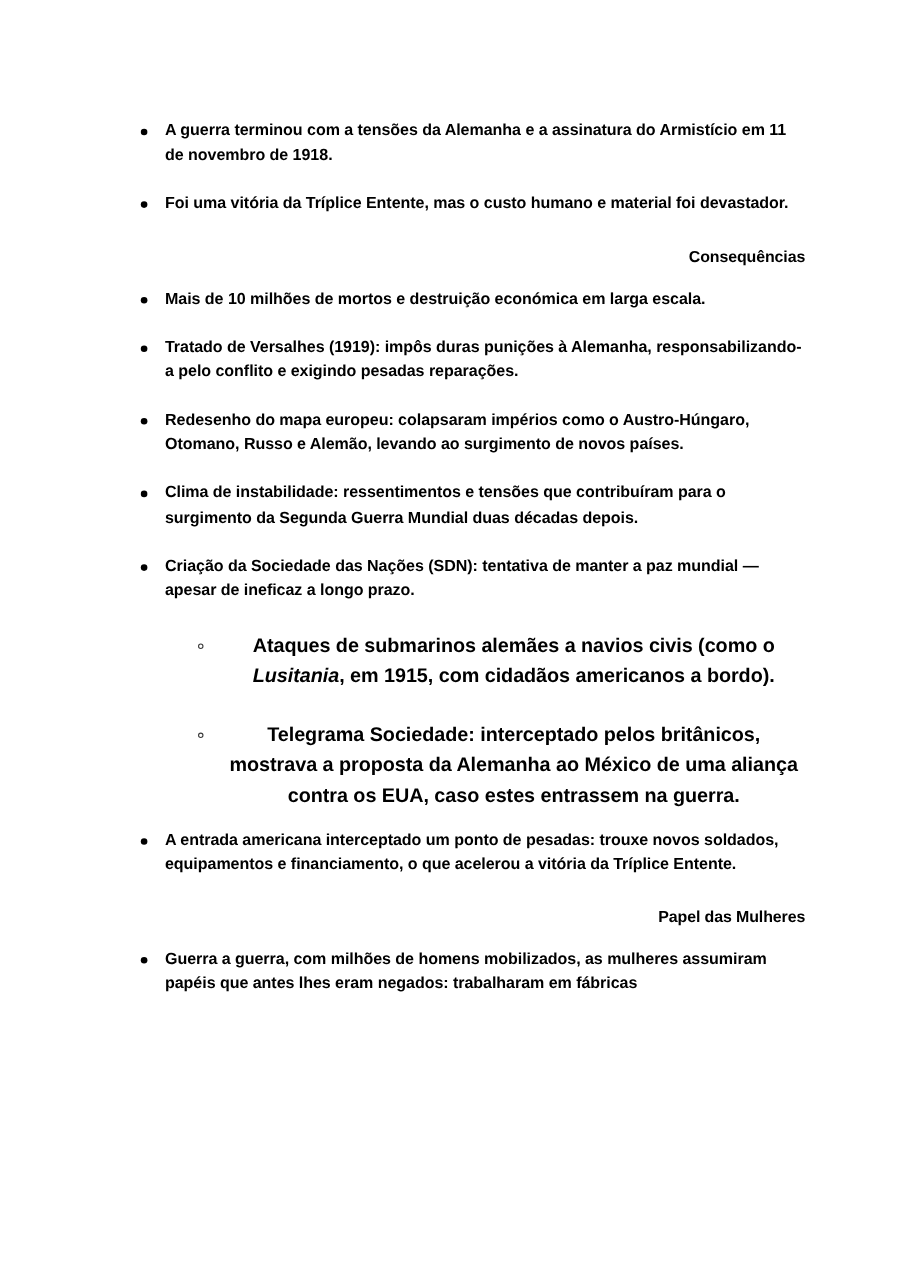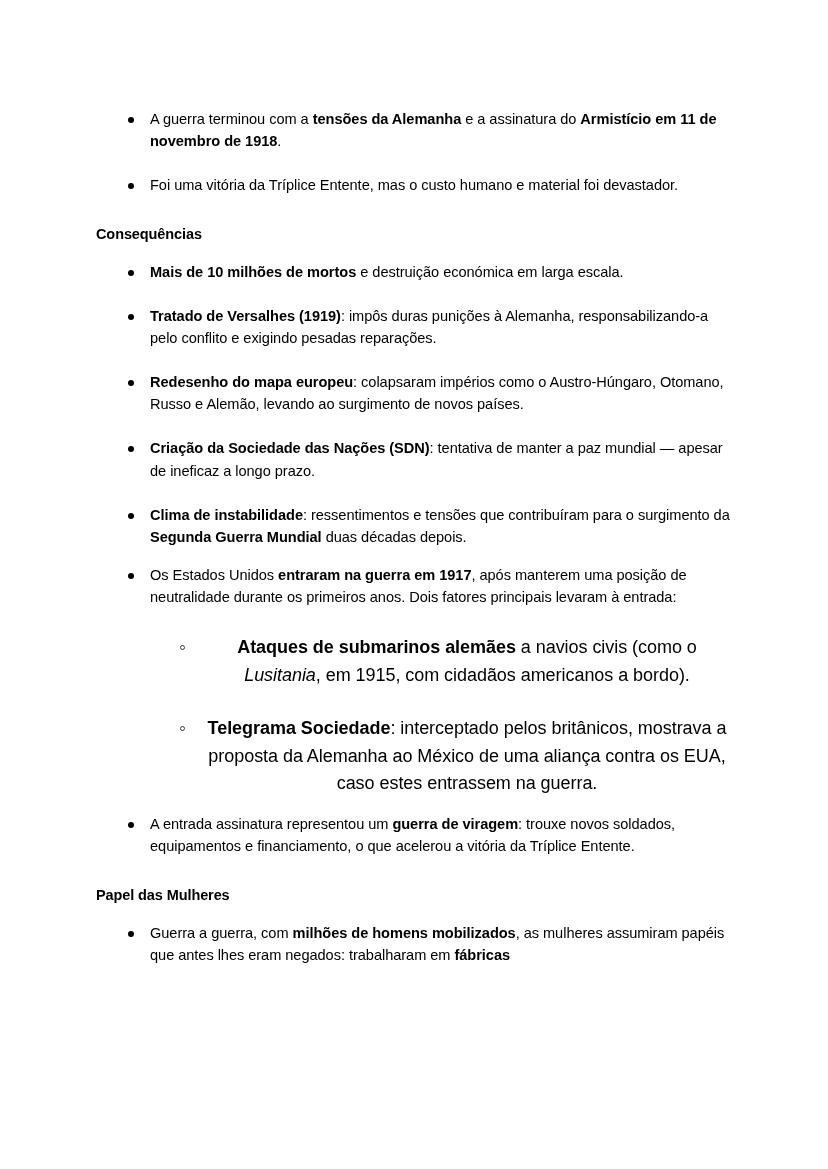--- a/index.html
+++ b/index.html
@@ -25,20 +25,21 @@
     top: 86px;
     width: 636px;
   }
   h2.section-heading {
     font-size: 14.5px;
     line-height: 1.45;
     font-weight: bold;
     margin: 0;
     padding: 0;
     letter-spacing: -0.1px;
+    text-align: right;
   }
   .heading-block {
     margin-top: 27px;
     margin-bottom: 0;
   }
   ul.bullets {
     list-style: none;
     margin: 0;
     padding: 0;
   }
@@ -86,52 +87,49 @@
     border: 1.2px solid #3a3a3a;
     background: transparent;
     box-sizing: border-box;
   }
   .sub-list-wrap {
     padding-left: 52px;
     margin-top: 0;
   }
   b, strong { font-weight: bold; }
   i, em { font-style: italic; }
-  .txt { display: inline; }
+  .txt { display: inline; font-weight: bold; }
 </style>
 </head>
 <body>
 
 <div class="page">
   <div class="content" id="doc-content">
       <ul class="bullets">
         <li class="bullet-item"><span class="marker"></span><span class="txt">A guerra terminou com a </span><b class="txt">tensões da Alemanha</b><span class="txt"> e a assinatura do </span><b class="txt">Armistício em 11 de novembro de 1918</b><span class="txt">.</span></li>
         <li class="bullet-item"><span class="marker"></span><span class="txt">Foi uma vitória da Tríplice Entente, mas o custo humano e material foi devastador.</span></li>
       </ul>
       <div class="heading-block">
         <h2 class="section-heading">Consequências</h2>
       </div>
       <ul class="bullets tight">
         <li class="bullet-item"><span class="marker"></span><b class="txt">Mais de 10 milhões de mortos</b><span class="txt"> e destruição económica em larga escala.</span></li>
         <li class="bullet-item"><span class="marker"></span><b class="txt">Tratado de Versalhes (1919)</b><span class="txt">: impôs duras punições à Alemanha, responsabilizando-a pelo conflito e exigindo pesadas reparações.</span></li>
         <li class="bullet-item"><span class="marker"></span><b class="txt">Redesenho do mapa europeu</b><span class="txt">: colapsaram impérios como o Austro-Húngaro, Otomano, Russo e Alemão, levando ao surgimento de novos países.</span></li>
+        <li class="bullet-item"><span class="marker"></span><b class="txt">Clima de instabilidade</b><span class="txt">: ressentimentos e tensões que contribuíram para o surgimento da </span><b class="txt">Segunda Guerra Mundial</b><span class="txt"> duas décadas depois.</span></li>
         <li class="bullet-item"><span class="marker"></span><b class="txt">Criação da Sociedade das Nações (SDN)</b><span class="txt">: tentativa de manter a paz mundial — apesar de ineficaz a longo prazo.</span></li>
-        <li class="bullet-item"><span class="marker"></span><b class="txt">Clima de instabilidade</b><span class="txt">: ressentimentos e tensões que contribuíram para o surgimento da </span><b class="txt">Segunda Guerra Mundial</b><span class="txt"> duas décadas depois.</span></li>
-      </ul>
-      <ul class="bullets tight">
-        <li class="bullet-item"><span class="marker"></span><span class="txt">Os Estados Unidos </span><b class="txt">entraram na guerra em 1917</b><span class="txt">, após manterem uma posição de neutralidade durante os primeiros anos. Dois fatores principais levaram à entrada:</span></li>
       </ul>
       <div class="sub-list-wrap">
         <ul class="subbullets">
           <li class="subbullet-item"><span class="marker-hollow"></span><b class="txt">Ataques de submarinos alemães</b><span class="txt"> a navios civis (como o </span><i class="txt">Lusitania</i><span class="txt">, em 1915, com cidadãos americanos a bordo).</span></li>
           <li class="subbullet-item"><span class="marker-hollow"></span><b class="txt">Telegrama Sociedade</b><span class="txt">: interceptado pelos britânicos, mostrava a proposta da Alemanha ao México de uma aliança contra os EUA, caso estes entrassem na guerra.</span></li>
         </ul>
       </div>
       <ul class="bullets tight">
-        <li class="bullet-item"><span class="marker"></span><span class="txt">A entrada assinatura representou um </span><b class="txt">guerra de viragem</b><span class="txt">: trouxe novos soldados, equipamentos e financiamento, o que acelerou a vitória da Tríplice Entente.</span></li>
+        <li class="bullet-item"><span class="marker"></span><span class="txt">A entrada americana interceptado um </span><b class="txt">ponto de pesadas</b><span class="txt">: trouxe novos soldados, equipamentos e financiamento, o que acelerou a vitória da Tríplice Entente.</span></li>
       </ul>
       <div class="heading-block">
         <h2 class="section-heading">Papel das Mulheres</h2>
       </div>
       <ul class="bullets tight">
         <li class="bullet-item"><span class="marker"></span><span class="txt">Guerra a guerra, com </span><b class="txt">milhões de homens mobilizados</b><span class="txt">, as mulheres assumiram papéis que antes lhes eram negados: trabalharam em </span><b class="txt">fábricas</b></li>
       </ul>
     </div>
 </div>
 

